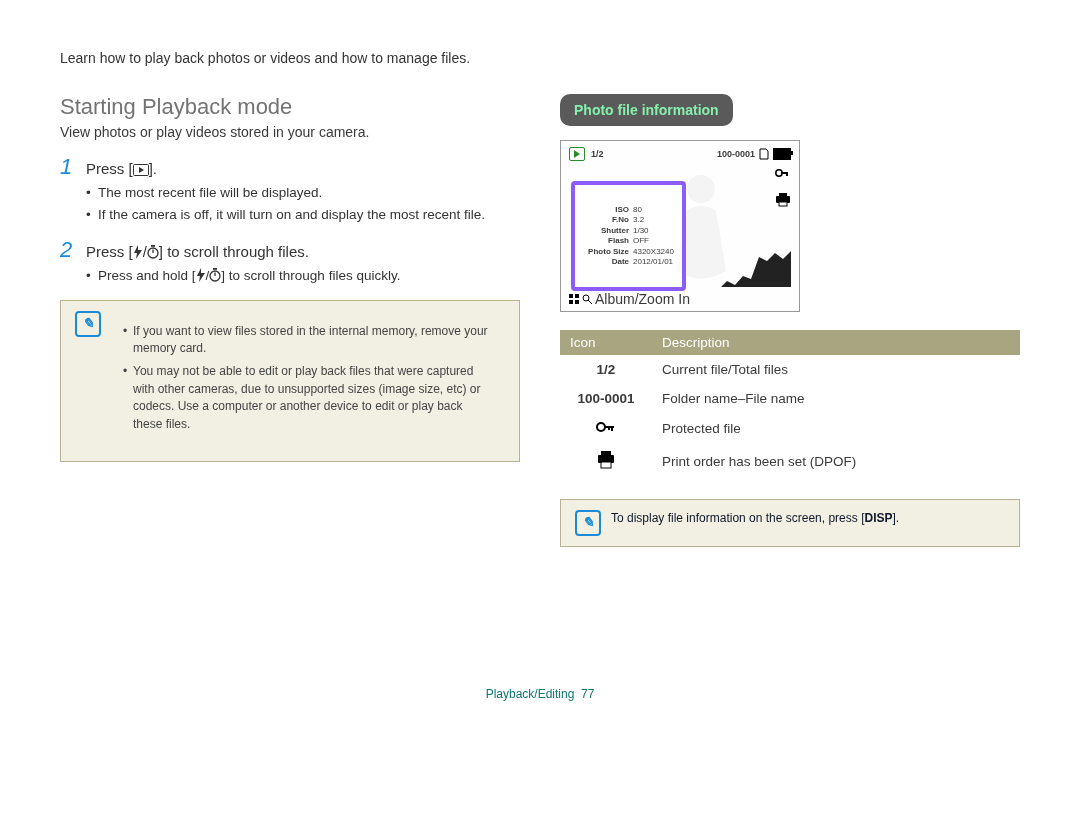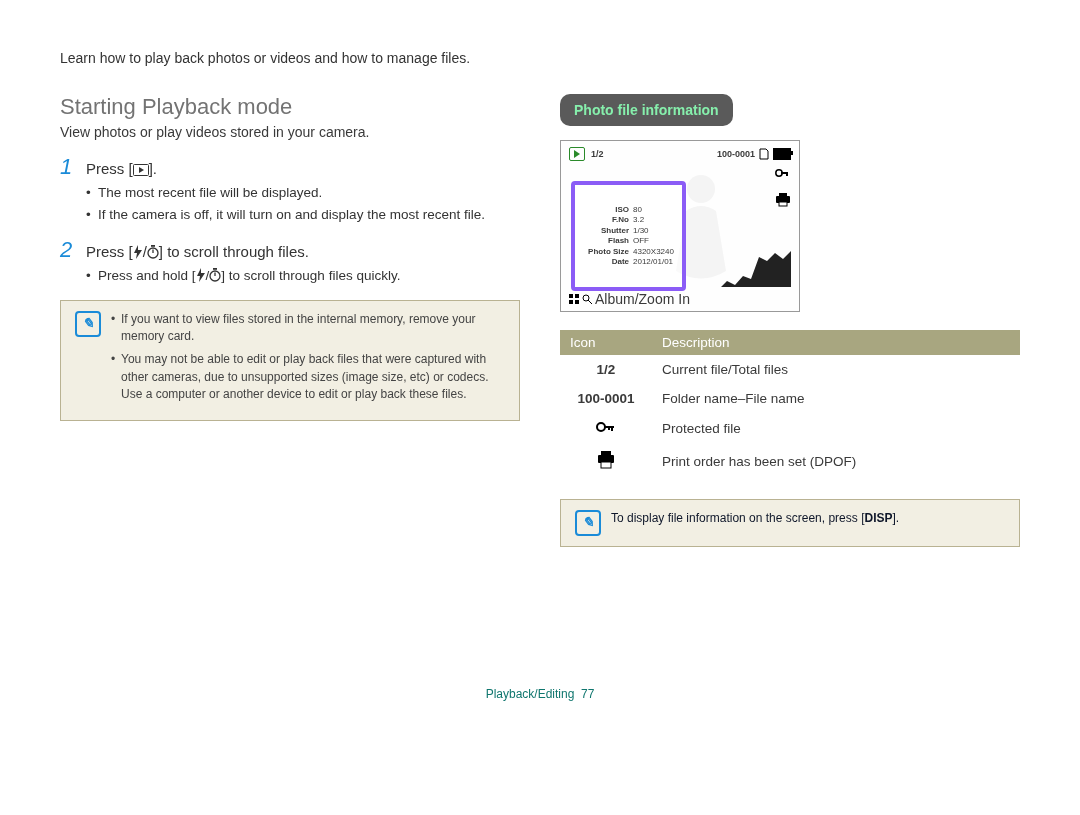--- a/index.html
+++ b/index.html
@@ -96,21 +96,21 @@
     color: #1a8bd8;
     text-align: center;
     font-weight: bold;
     font-size: 14px;
     line-height: 21px;
     flex-shrink: 0;
     margin-right: 10px;
     font-style: italic;
   }
   .note-list {
-    margin: 0;
+    margin: 12px;
     padding: 0;
     list-style: none;
     font-size: 12px;
     color: #444;
   }
   .note-list li {
     position: relative;
     padding-left: 10px;
     margin-bottom: 6px;
     line-height: 1.45;

